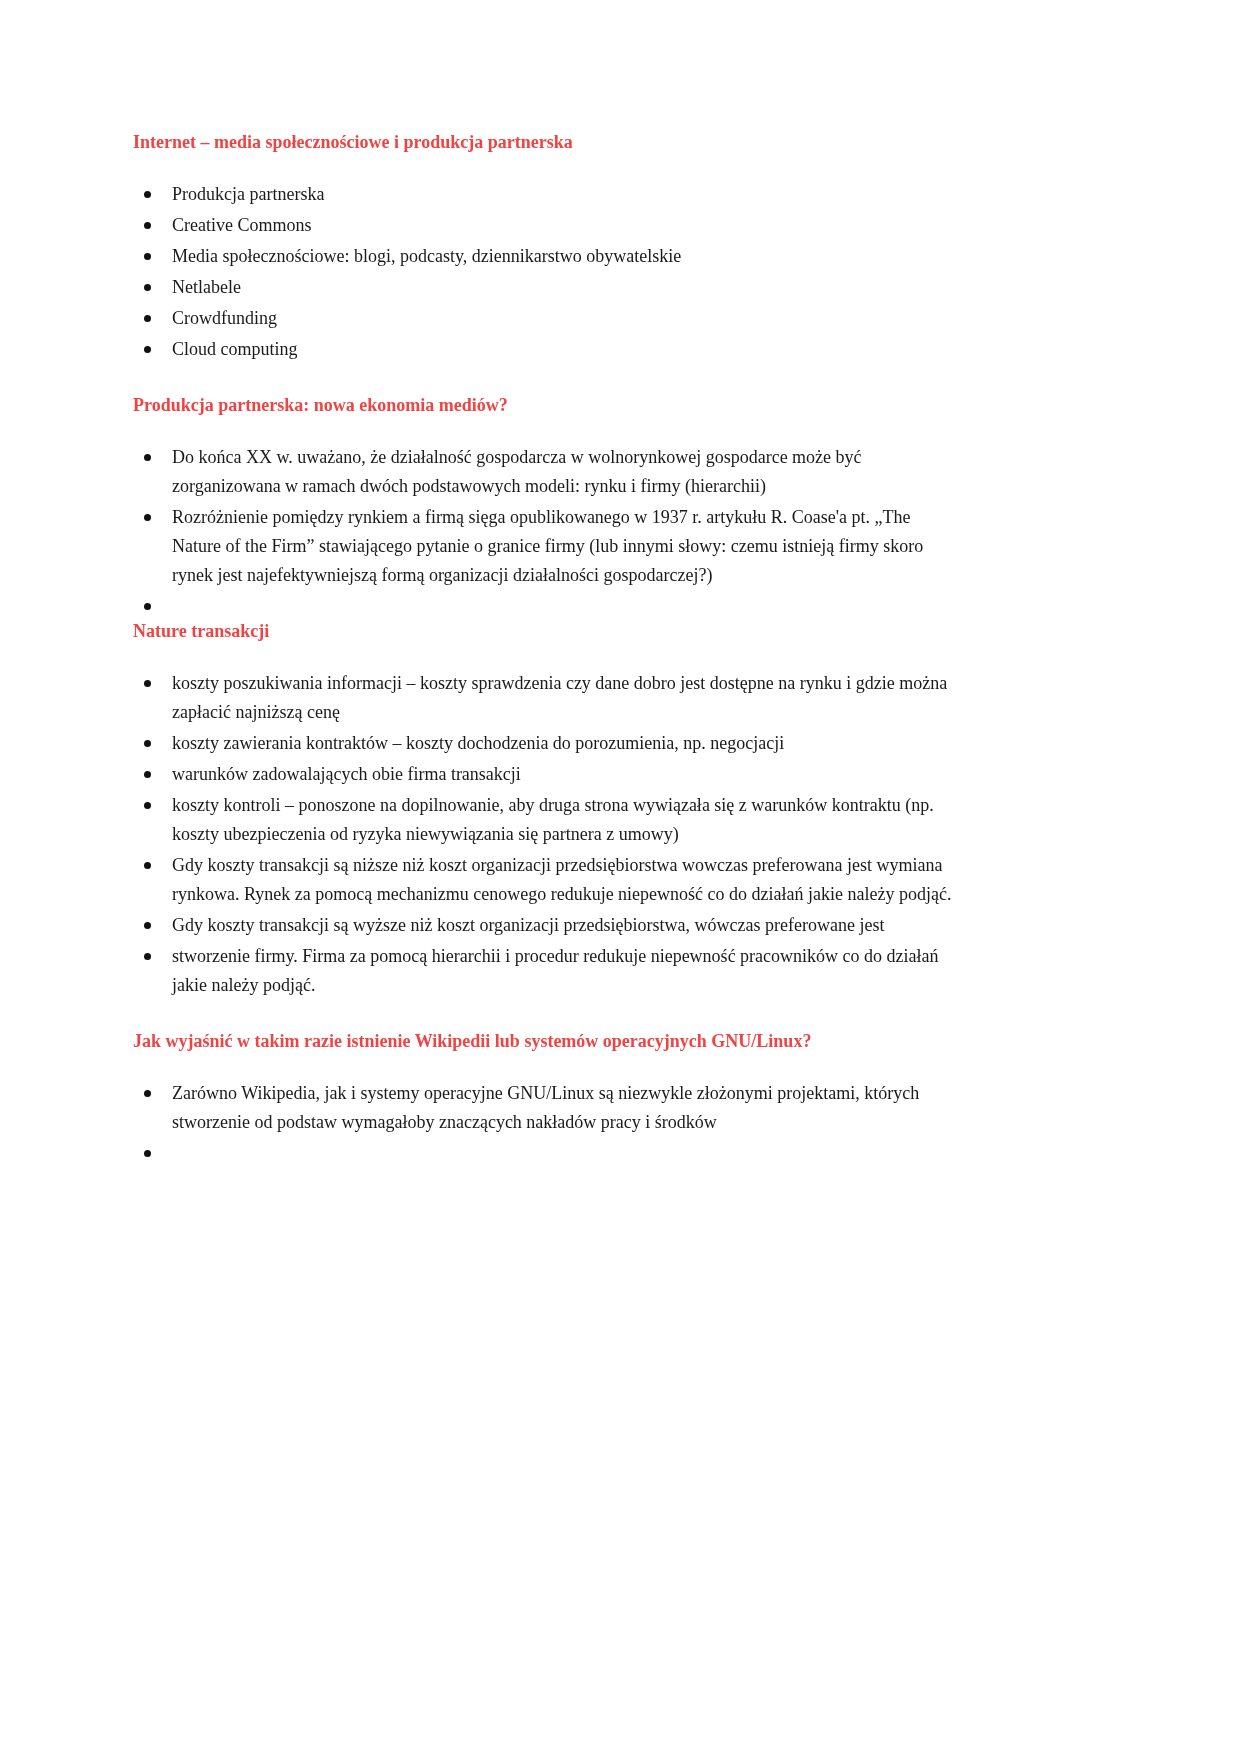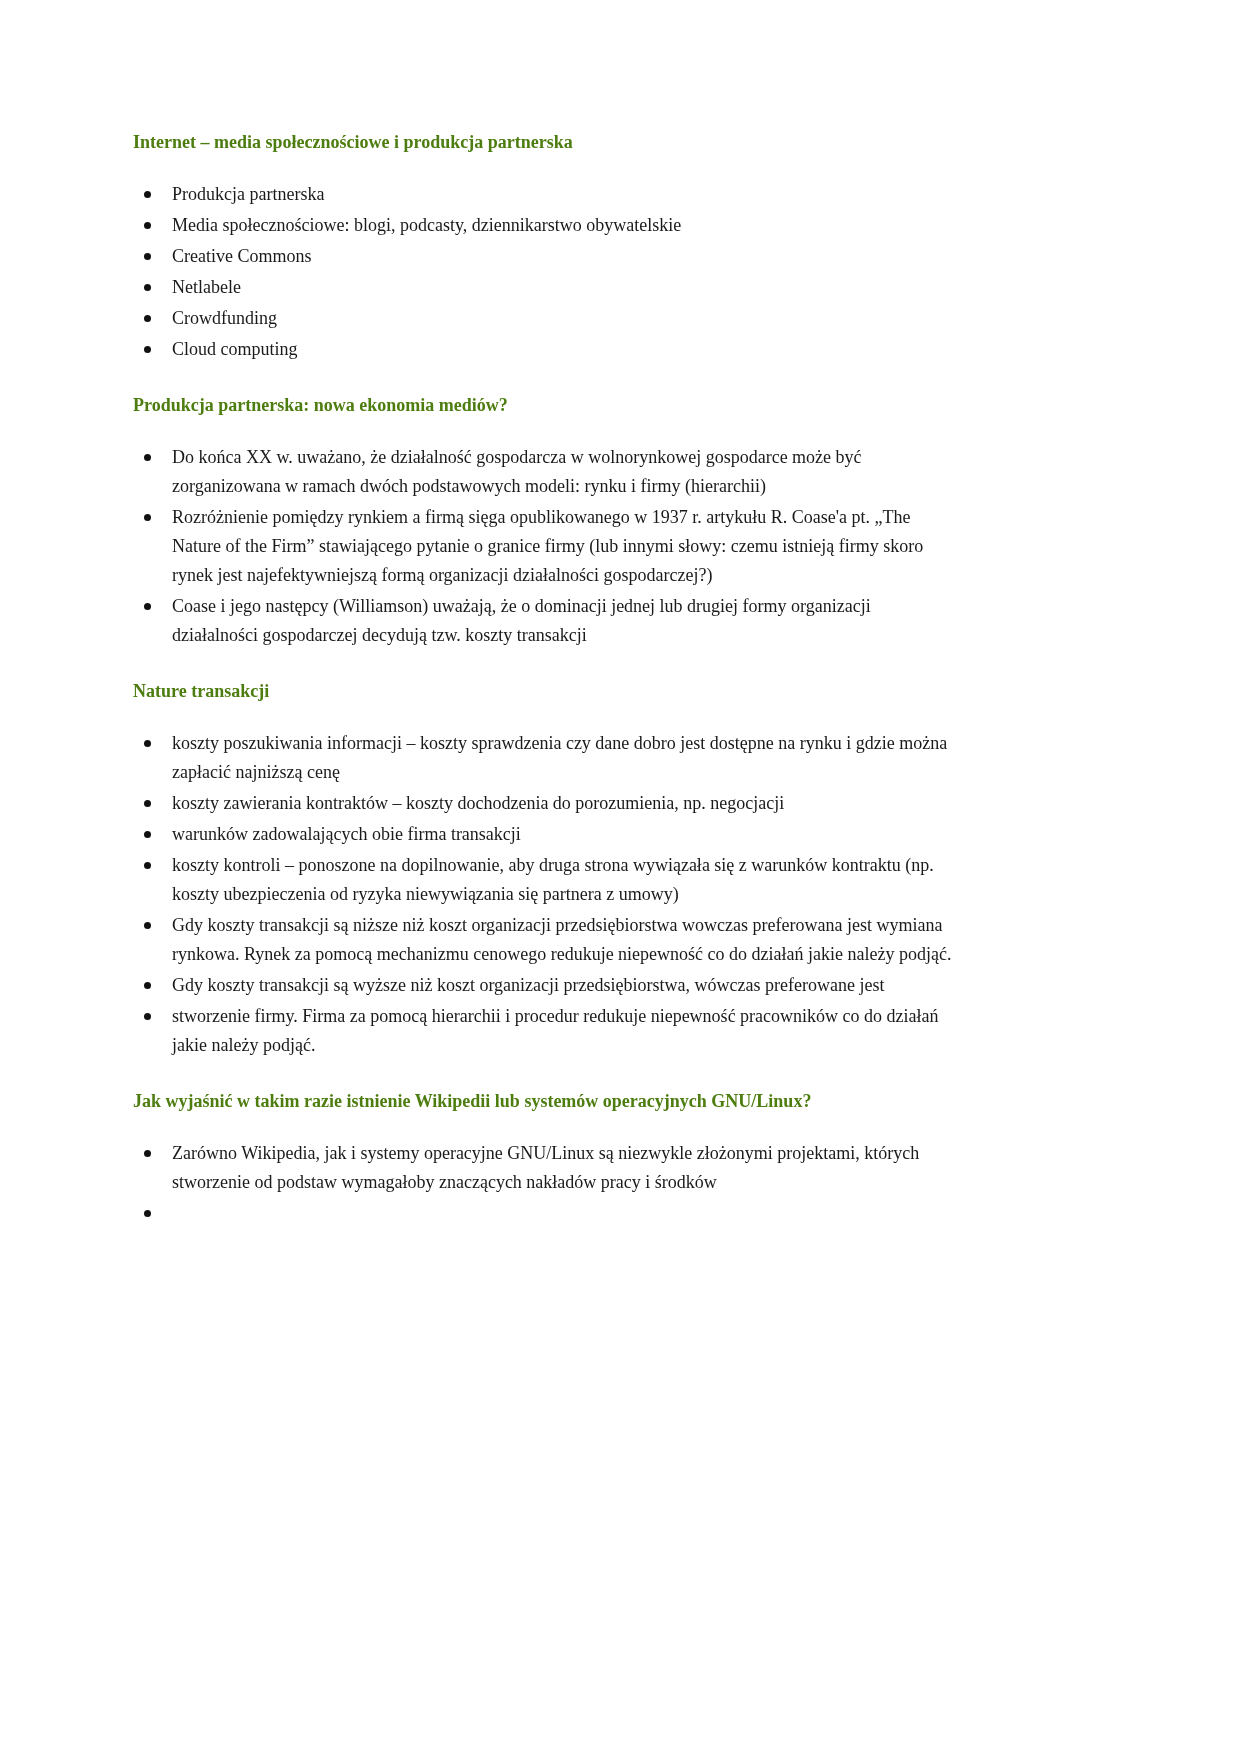--- a/index.html
+++ b/index.html
@@ -19,21 +19,21 @@
     width: 1240px;
     min-height: 1754px;
     padding: 128px 270px 80px 133px;
   }
   .section { }
   .section-heading {
     font-size: 18px;
     line-height: 29px;
     font-weight: bold;
     margin: 0 0 23px 0;
-    color: #4d7c0f;
+    color: #ef4444;
   }
   .section + .section .section-heading {
     margin-top: 27px;
   }
   ul.bullet-list {
     list-style: none;
     margin: 0;
     padding: 0;
   }
   ul.bullet-list li {
@@ -55,33 +55,33 @@
 </style>
 </head>
 <body>
 
 <main class="page">
   <div id="sections-root">
       <section class="section">
         <h2 class="section-heading">Internet – media społecznościowe i produkcja partnerska</h2>
         <ul class="bullet-list">
           <li><span class="bullet"></span><span>Produkcja partnerska</span></li>
+          <li><span class="bullet"></span><span>Creative Commons</span></li>
           <li><span class="bullet"></span><span>Media społecznościowe: blogi, podcasty, dziennikarstwo obywatelskie</span></li>
-          <li><span class="bullet"></span><span>Creative Commons</span></li>
           <li><span class="bullet"></span><span>Netlabele</span></li>
           <li><span class="bullet"></span><span>Crowdfunding</span></li>
           <li><span class="bullet"></span><span>Cloud computing</span></li>
         </ul>
       </section>
       <section class="section">
         <h2 class="section-heading">Produkcja partnerska: nowa ekonomia mediów?</h2>
         <ul class="bullet-list">
           <li><span class="bullet"></span><span>Do końca XX w. uważano, że działalność gospodarcza w wolnorynkowej gospodarce może być zorganizowana w ramach dwóch podstawowych modeli: rynku i firmy (hierarchii)</span></li>
           <li><span class="bullet"></span><span>Rozróżnienie pomiędzy rynkiem a firmą sięga opublikowanego w 1937 r. artykułu R. Coase'a pt. „The Nature of the Firm” stawiającego pytanie o granice firmy (lub innymi słowy: czemu istnieją firmy skoro rynek jest najefektywniejszą formą organizacji działalności gospodarczej?)</span></li>
-          <li><span class="bullet"></span><span>Coase i jego następcy (Williamson) uważają, że o dominacji jednej lub drugiej formy organizacji działalności gospodarczej decydują tzw. koszty transakcji</span></li>
+          <li><span class="bullet"></span></li>
         </ul>
       </section>
       <section class="section">
         <h2 class="section-heading">Nature transakcji</h2>
         <ul class="bullet-list">
           <li><span class="bullet"></span><span>koszty poszukiwania informacji – koszty sprawdzenia czy dane dobro jest dostępne na rynku i gdzie można zapłacić najniższą cenę</span></li>
           <li><span class="bullet"></span><span>koszty zawierania kontraktów – koszty dochodzenia do porozumienia, np. negocjacji</span></li>
           <li><span class="bullet"></span><span>warunków zadowalających obie firma transakcji</span></li>
           <li><span class="bullet"></span><span>koszty kontroli – ponoszone na dopilnowanie, aby druga strona wywiązała się z warunków kontraktu (np. koszty ubezpieczenia od ryzyka niewywiązania się partnera z umowy)</span></li>
         </ul>

